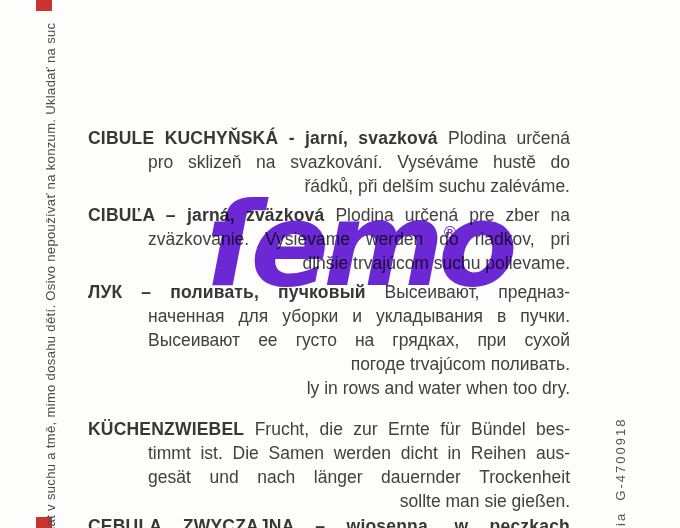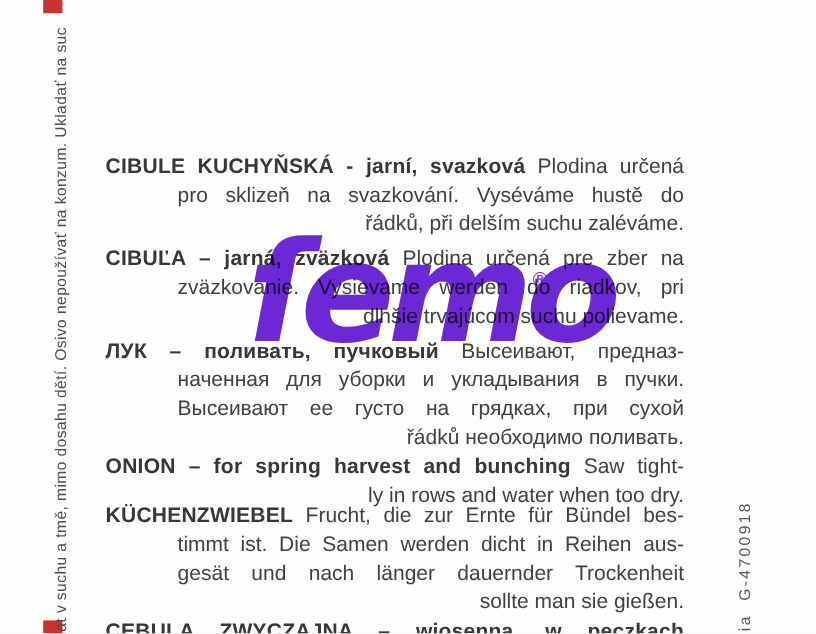--- a/index.html
+++ b/index.html
@@ -79,24 +79,23 @@
       </div>
       <div class="para" style="top: 203px;">
         <div class="line just"><b class="term">CIBUĽA – jarná, zväzková</b> <span>Plodina určená pre zber na</span></div>
         <div class="line just indent"><span>zväzkovanie. Vysievame werden do riadkov, pri</span></div>
         <div class="line indent"><span>dlhšie trvajúcom suchu polievame.</span></div>
       </div>
       <div class="para" style="top: 280px;">
         <div class="line just"><b class="term">ЛУК – поливать, пучковый</b> <span>Высеивают, предназ-</span></div>
         <div class="line just indent"><span>наченная для уборки и укладывания в пучки.</span></div>
         <div class="line just indent"><span>Высеивают ее густо на грядках, при сухой</span></div>
-        <div class="line indent"><span>řádků необходимо поливать.</span></div>
+        <div class="line indent"><span>погоде trvajúcom поливать.</span></div>
       </div>
       <div class="para" style="top: 376px;">
-        <div class="line just"><b class="term">ONION – for spring harvest and bunching</b> <span>Saw tight-</span></div>
         <div class="line indent"><span>ly in rows and water when too dry.</span></div>
       </div>
       <div class="para" style="top: 417px;">
         <div class="line just"><b class="term">KÜCHENZWIEBEL</b> <span>Frucht, die zur Ernte für Bündel bes-</span></div>
         <div class="line just indent"><span>timmt ist. Die Samen werden dicht in Reihen aus-</span></div>
         <div class="line just indent"><span>gesät und nach länger dauernder Trockenheit</span></div>
         <div class="line indent"><span>sollte man sie gießen.</span></div>
       </div>
       <div class="para" style="top: 514px;">
         <div class="line just"><b class="term">CEBULA ZWYCZAJNA – wiosenna, w pęczkach</b></div>

